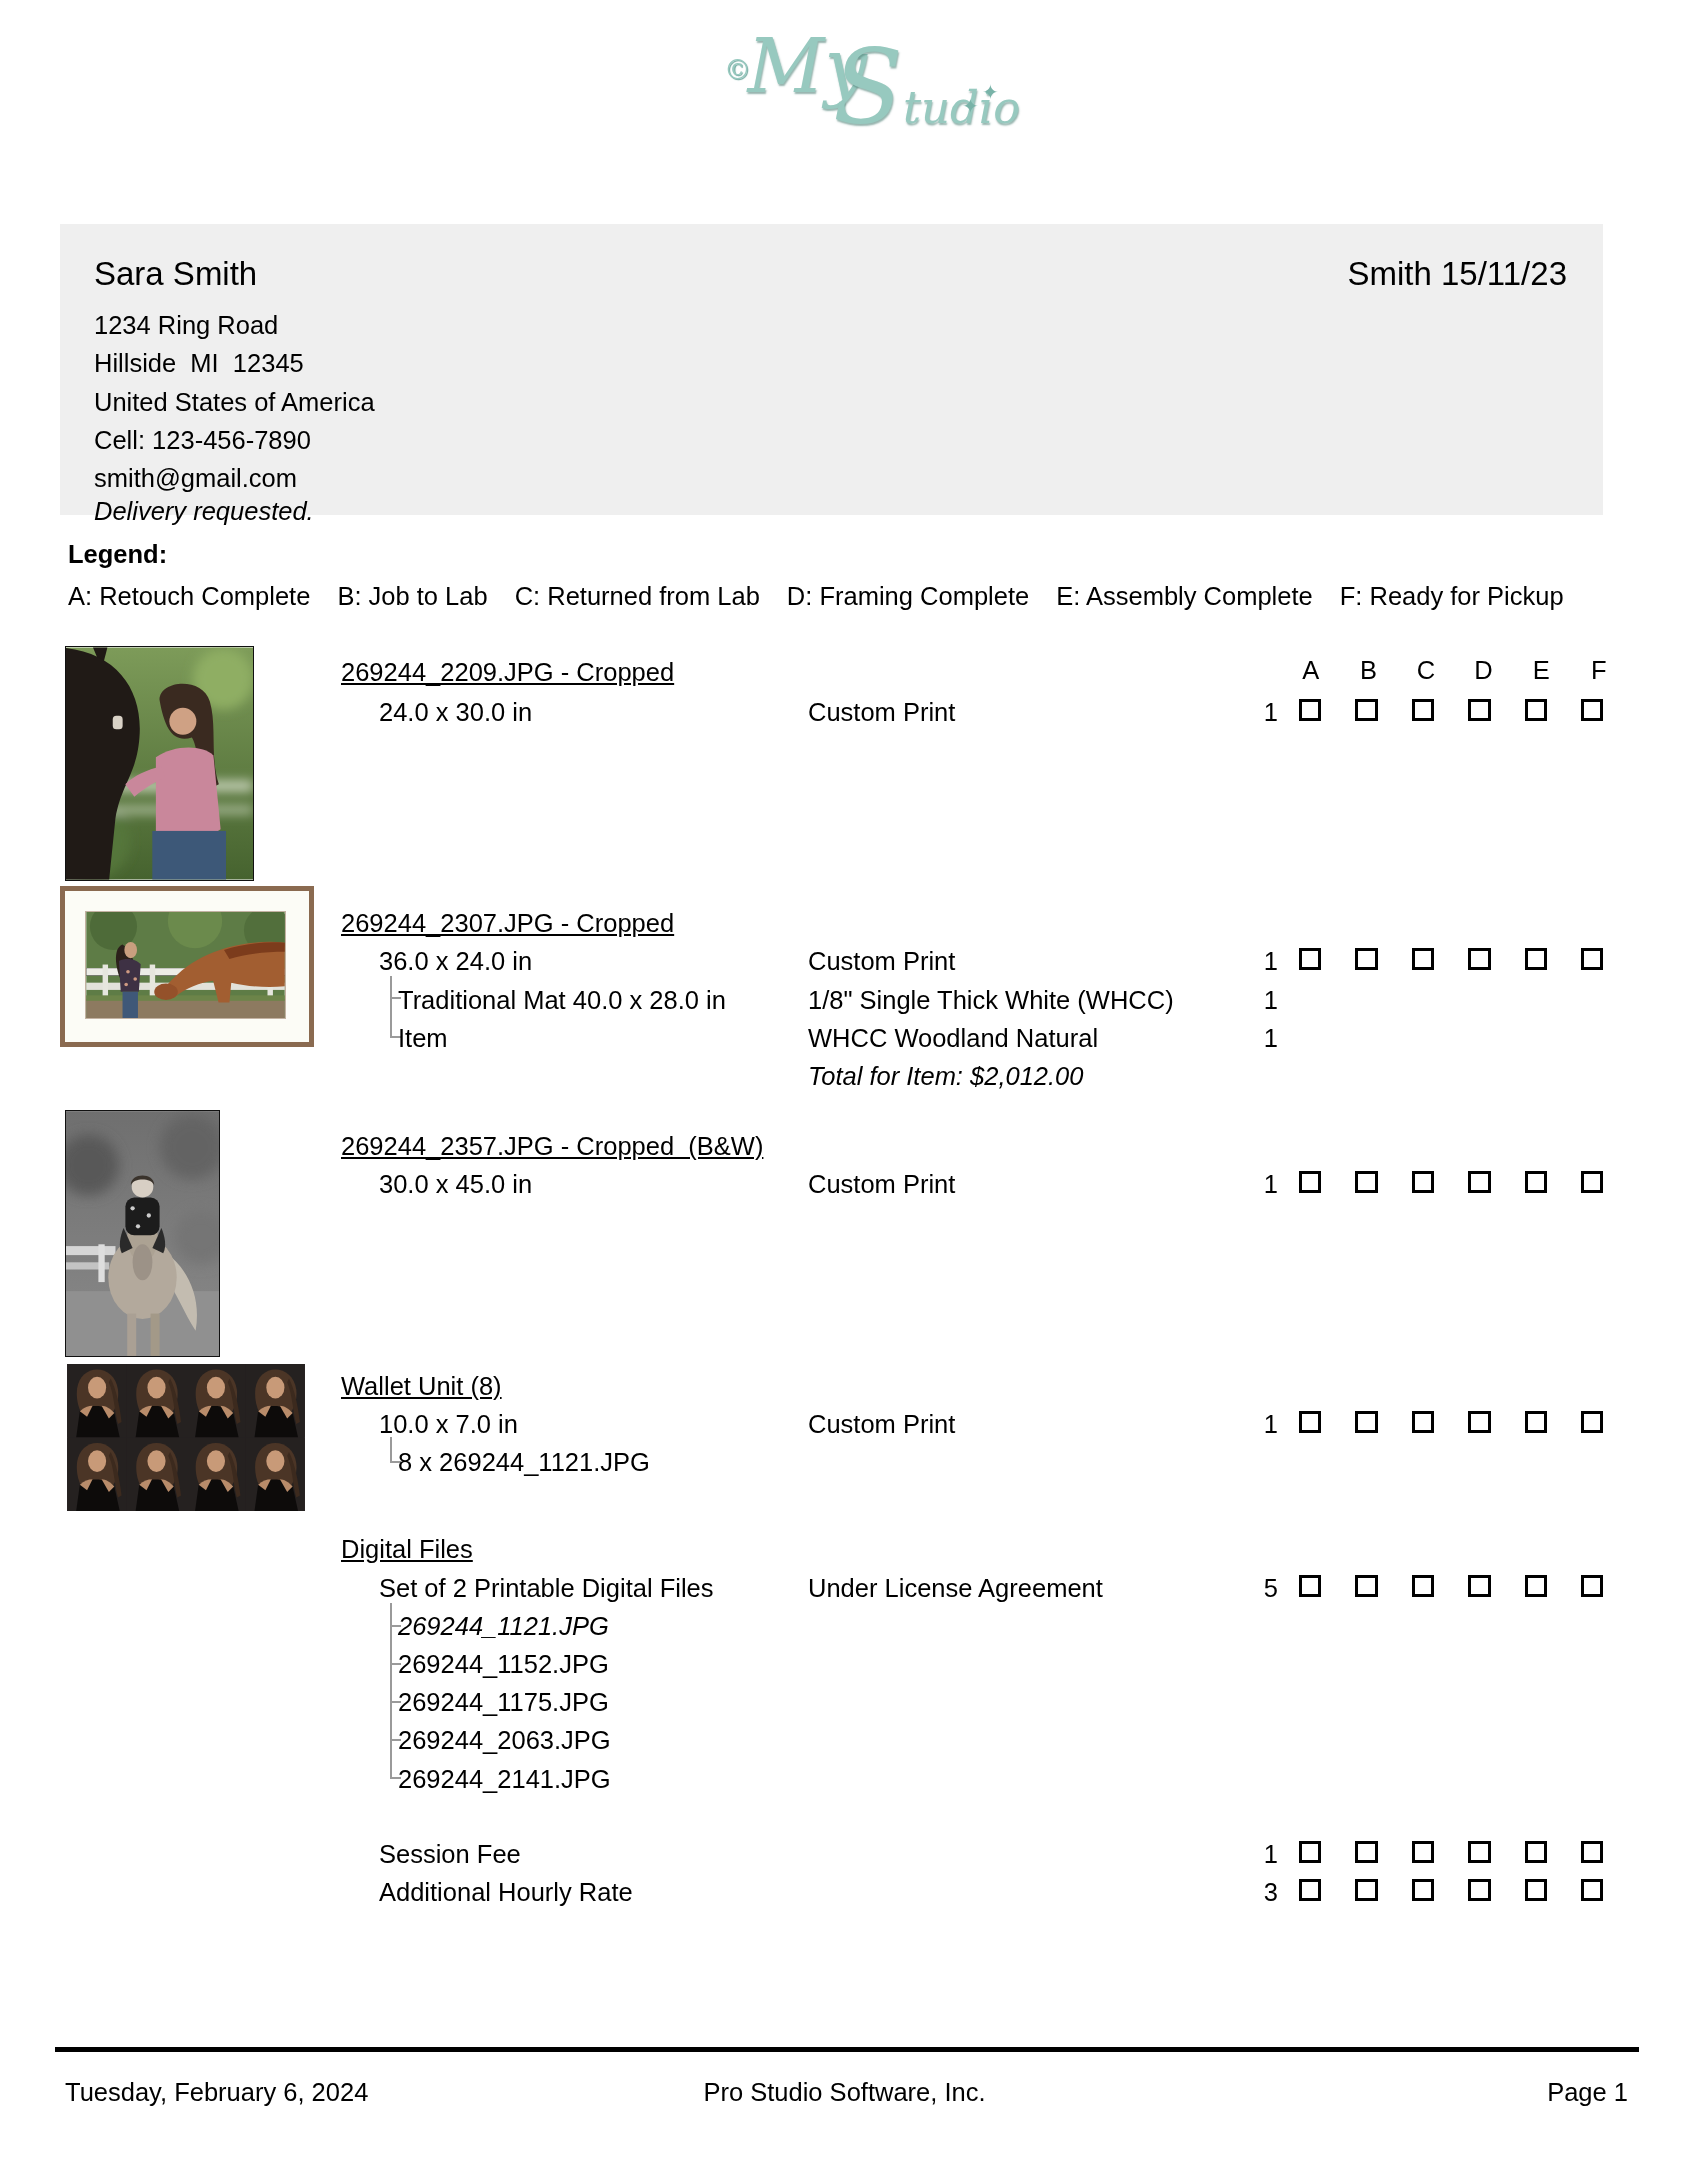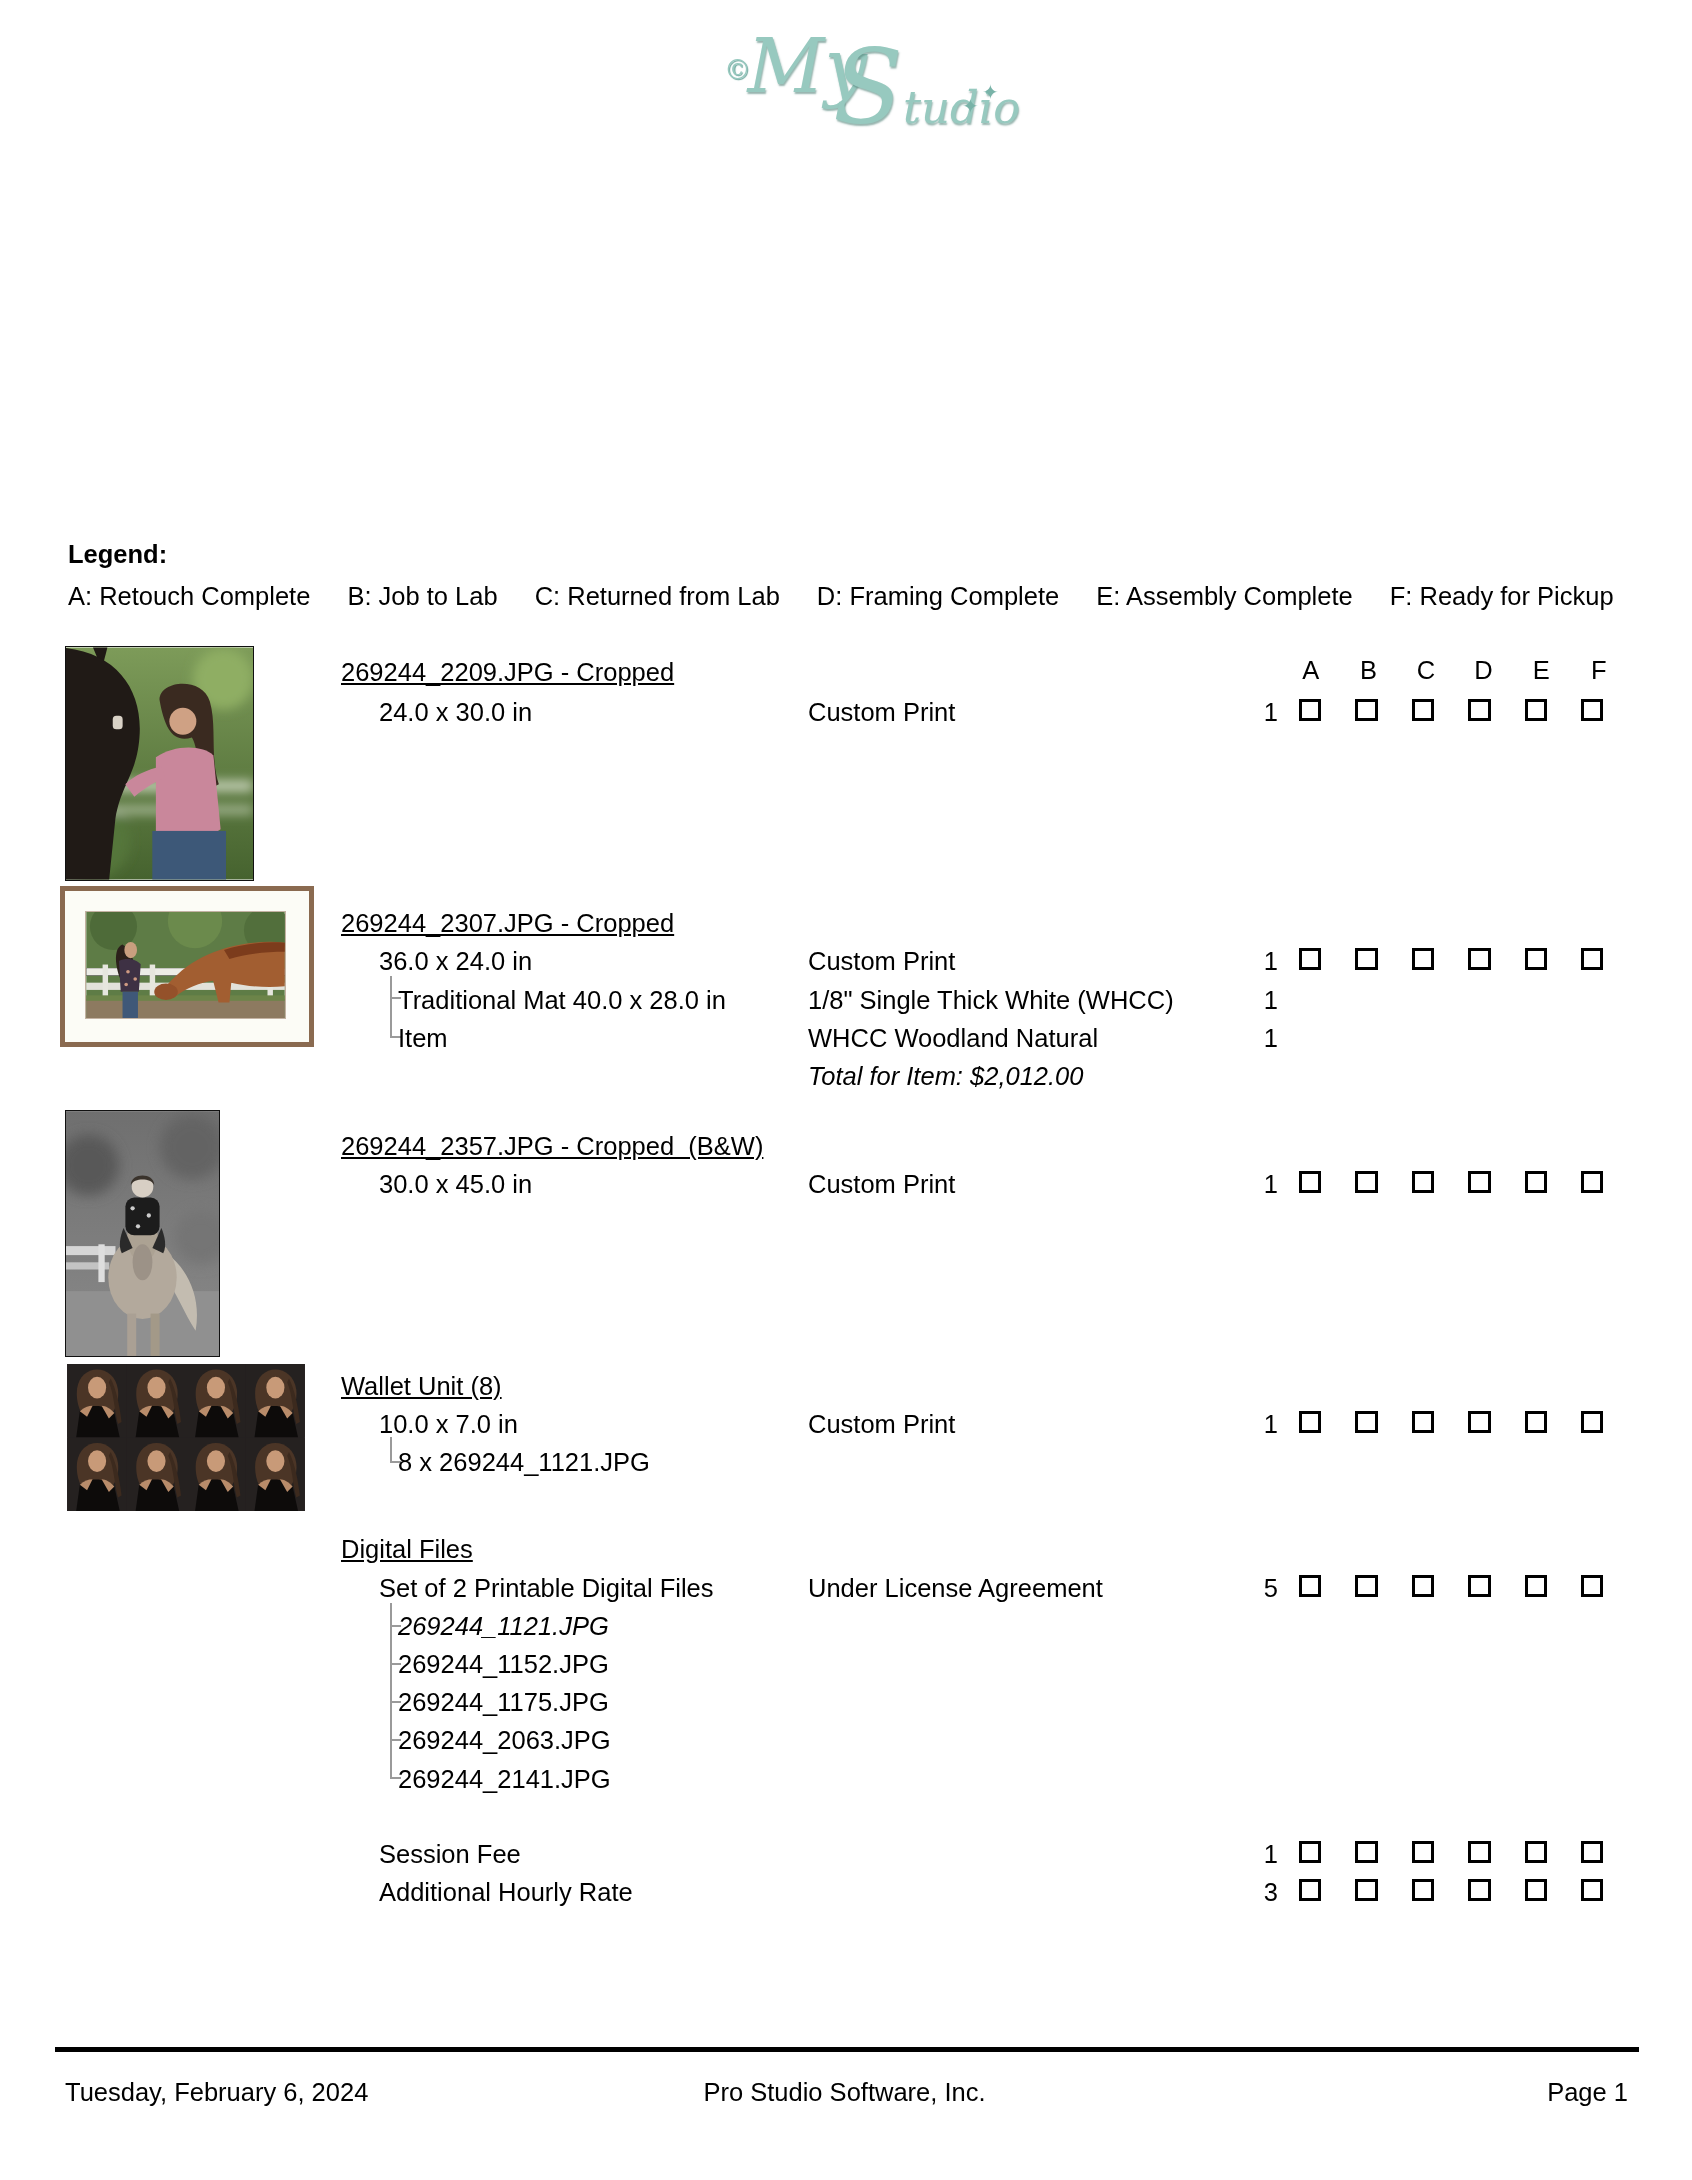--- a/index.html
+++ b/index.html
@@ -30,21 +30,21 @@
   .cust .ref{position:absolute;right:36px;top:31px;}
   .cust .a0{position:absolute;left:34px;top:87px;}
   .cust .a1{position:absolute;left:34px;top:125px;}
   .cust .a2{position:absolute;left:34px;top:164px;}
   .cust .a3{position:absolute;left:34px;top:202px;}
   .cust .a4{position:absolute;left:34px;top:240px;}
   .cust .note{position:absolute;left:34px;top:273px;}
 
   
   .legend-label{left:68px;top:540px;}
-  .legend-row{left:68px;top:582px;display:flex;gap:37px;}
+  .legend-row{left:68px;top:582px;display:flex;gap:27px;}
 
   
   .col-title{left:341px;text-decoration:underline;}
   .col-size{left:379px;}
   .col-child{left:398px;}
   .col-prod{left:808px;}
   .qty{left:1214px;width:64px;text-align:right;}
   .cbs{left:1299px;display:flex;gap:34px;}
   .cb{width:16.4px;height:16.4px;border:3.6px solid #000;margin-top:0.9px;}
   .letters{left:1299px;display:flex;gap:34px;}
@@ -73,20 +73,30 @@
 <div class="page">
 
   <div class="logo">
     <span class="lg-c">©</span>
     <span class="lg-my">My</span>
     <span class="lg-studio">Studio</span>
     <span class="lg-star s1">✦</span>
     <span class="lg-star s2">✦</span>
   </div>
 
+  <div class="cust">
+    <div class="name big">Sara Smith</div>
+    <div class="ref big">Smith 15/11/23</div>
+    <div class="a0 t">1234 Ring Road</div>
+    <div class="a1 t">Hillside  MI  12345</div>
+    <div class="a2 t">United States of America</div>
+    <div class="a3 t">Cell: 123-456-7890</div>
+    <div class="a4 t">smith@gmail.com</div>
+    <div class="note t i">Delivery requested.</div>
+  </div>
 
   <div class="abs t b legend-label">Legend:</div>
   <div class="abs legend-row">
     <span class="t">A: Retouch Complete</span>
     <span class="t">B: Job to Lab</span>
     <span class="t">C: Returned from Lab</span>
     <span class="t">D: Framing Complete</span>
     <span class="t">E: Assembly Complete</span>
     <span class="t">F: Ready for Pickup</span>
   </div>

